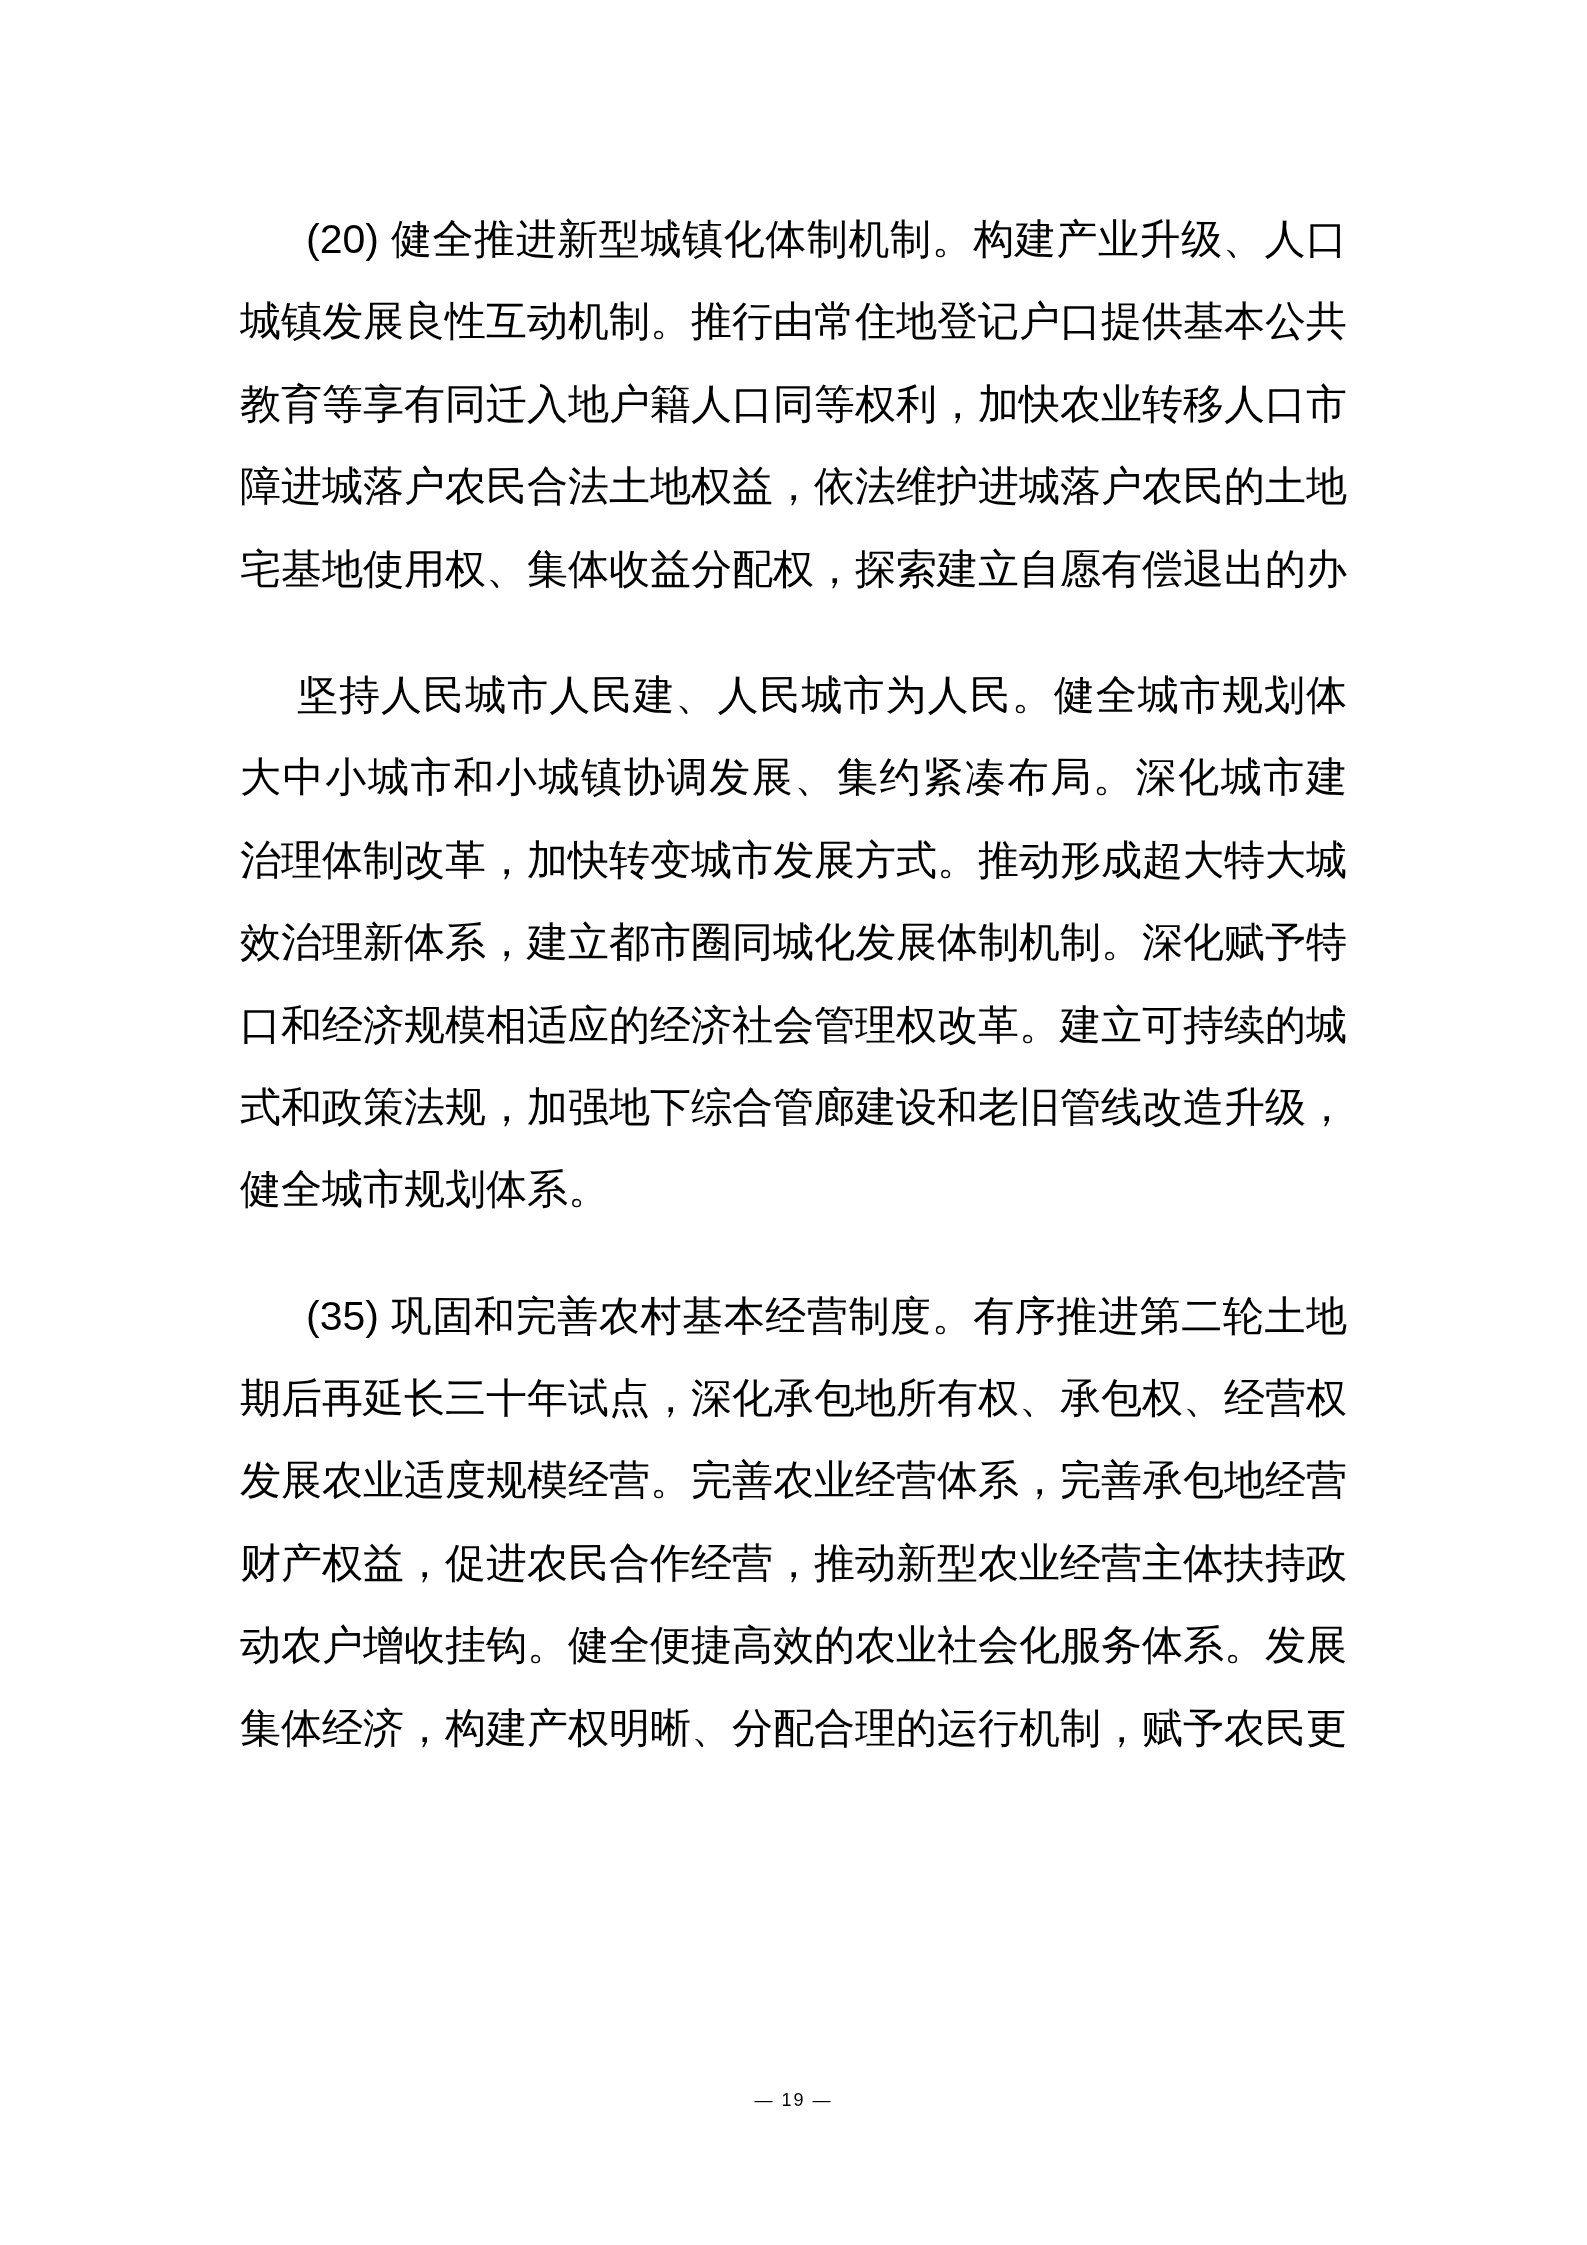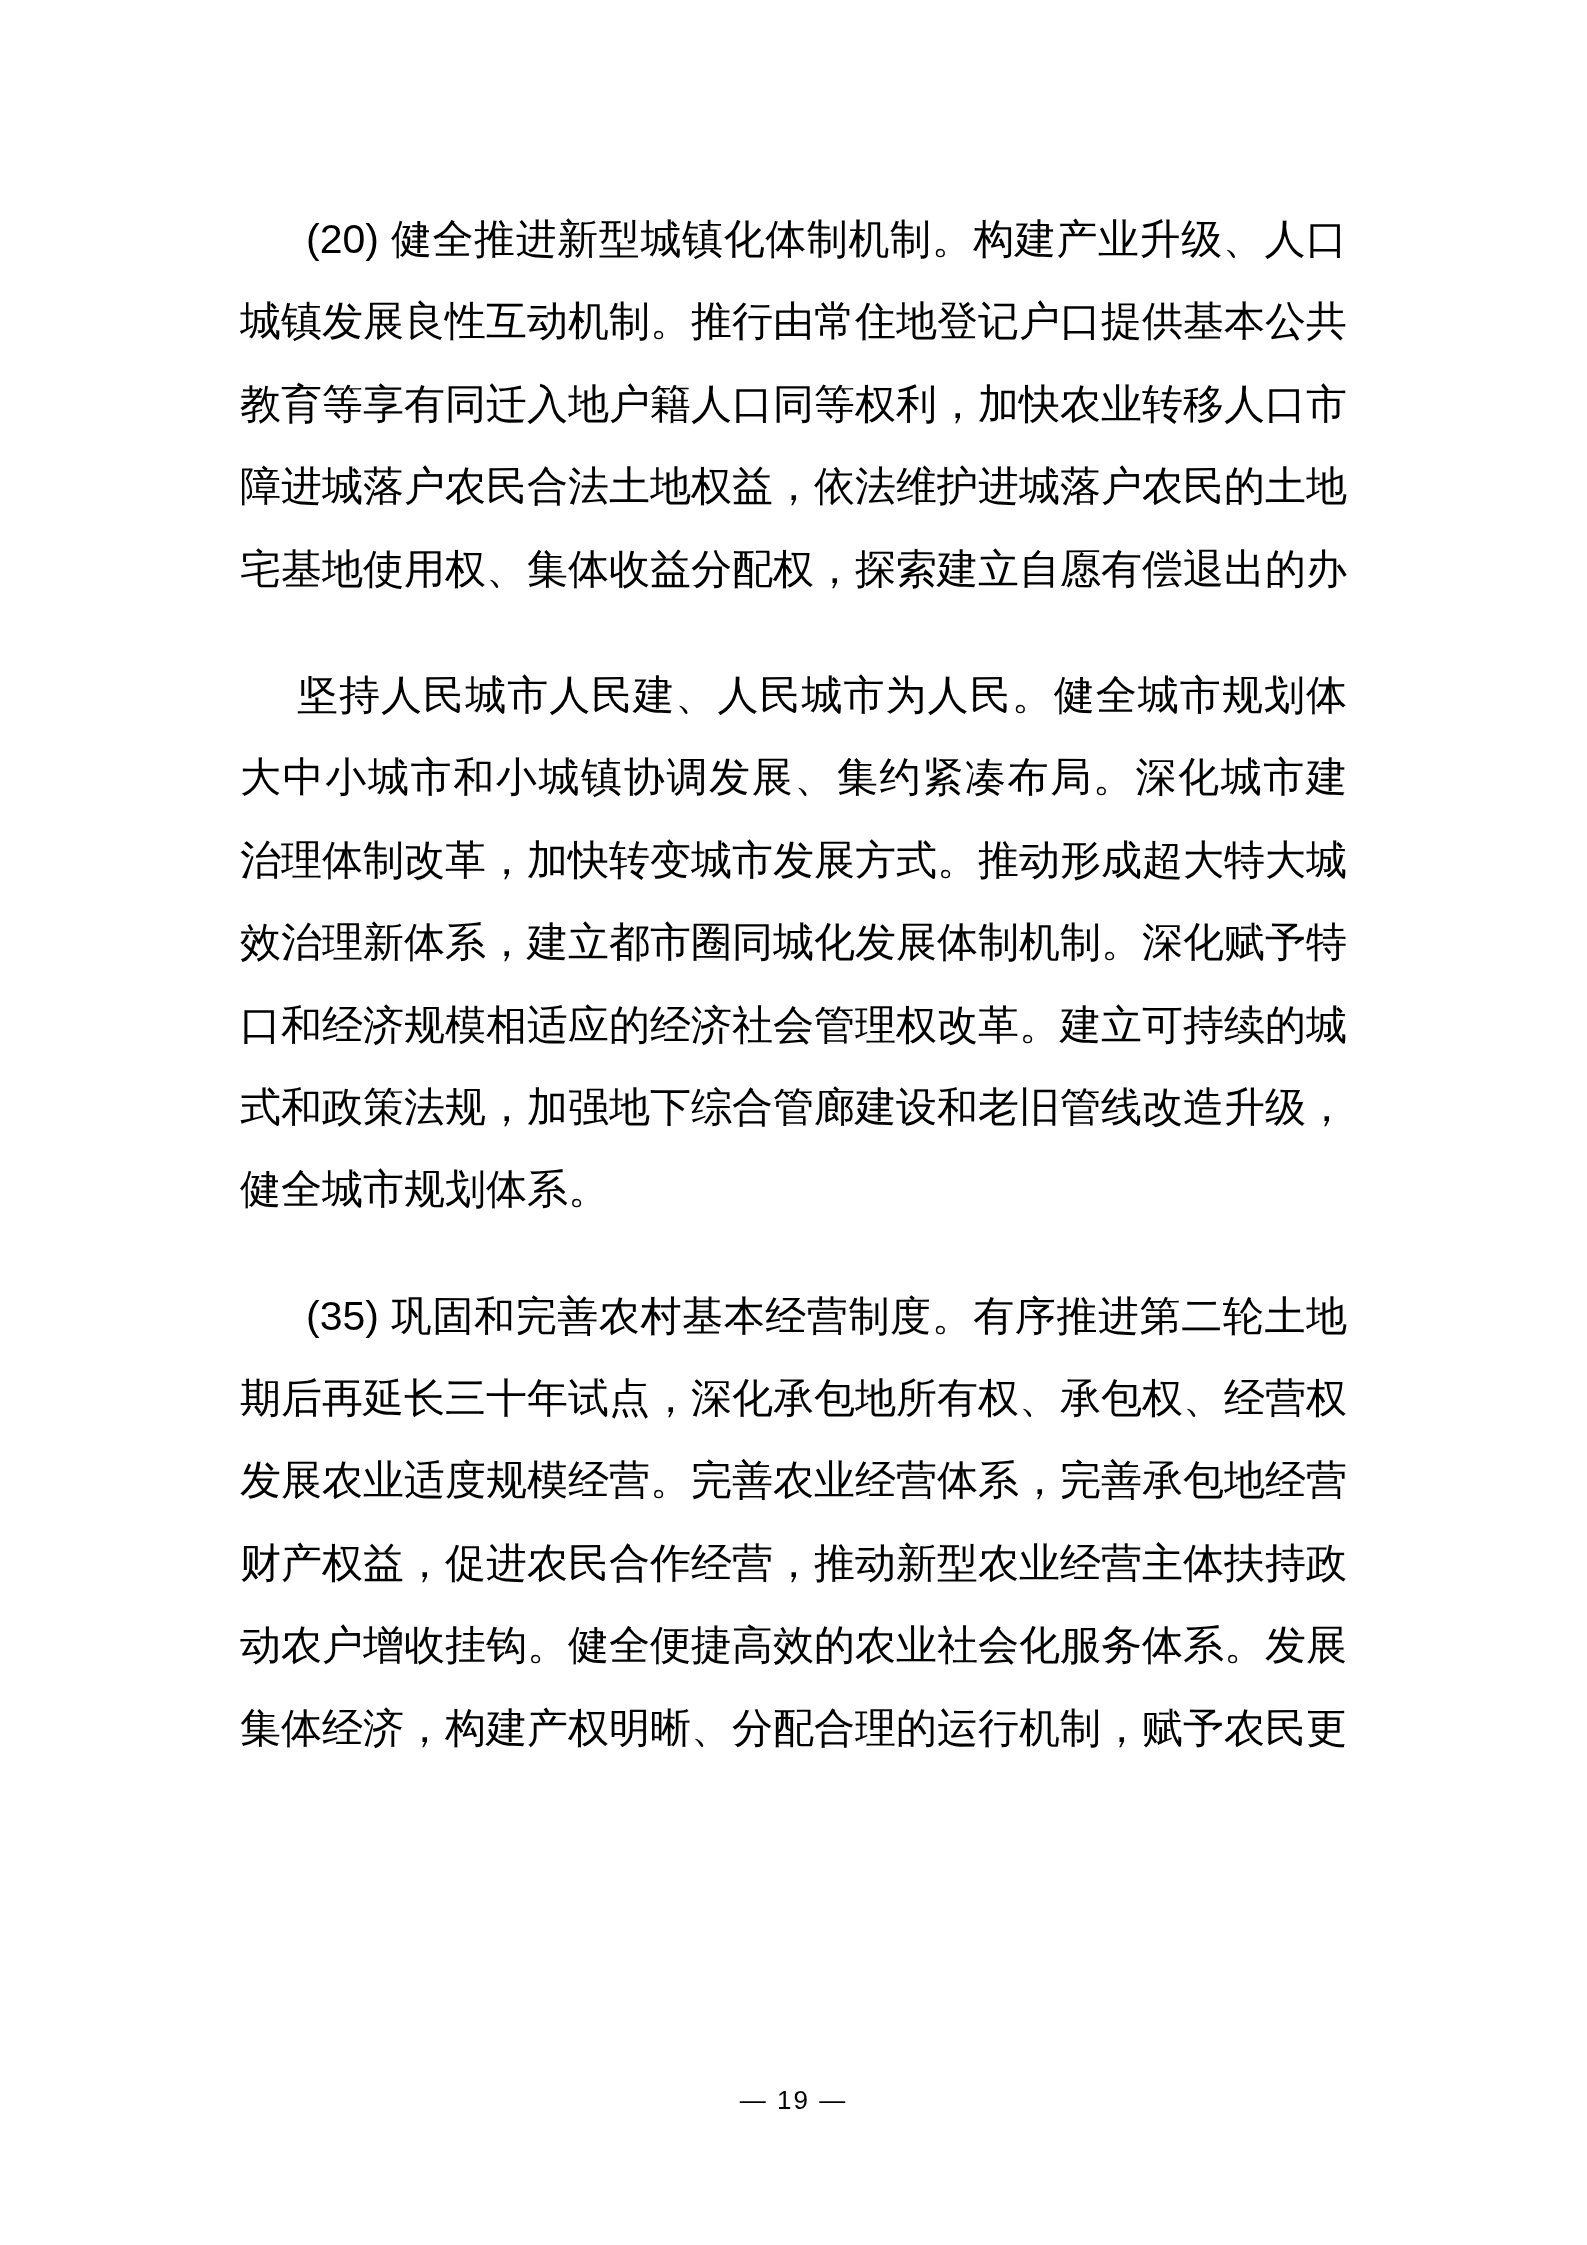--- a/index.html
+++ b/index.html
@@ -40,21 +40,21 @@
     text-align-last: left;
   }
   .line.first-numbered { padding-left: 66px; }
   .line.first-plain { padding-left: 57px; }
   .footer {
     position: absolute;
     top: 2082px;
     left: 0;
     width: 100%;
     text-align: center;
-    font-size: 26px;
+    font-size: 18px;
     line-height: 36px;
     color: #000000;
     letter-spacing: 2px;
   }
 </style>
 </head>
 <body>
 
 <div class="page">
   <div class="content">

